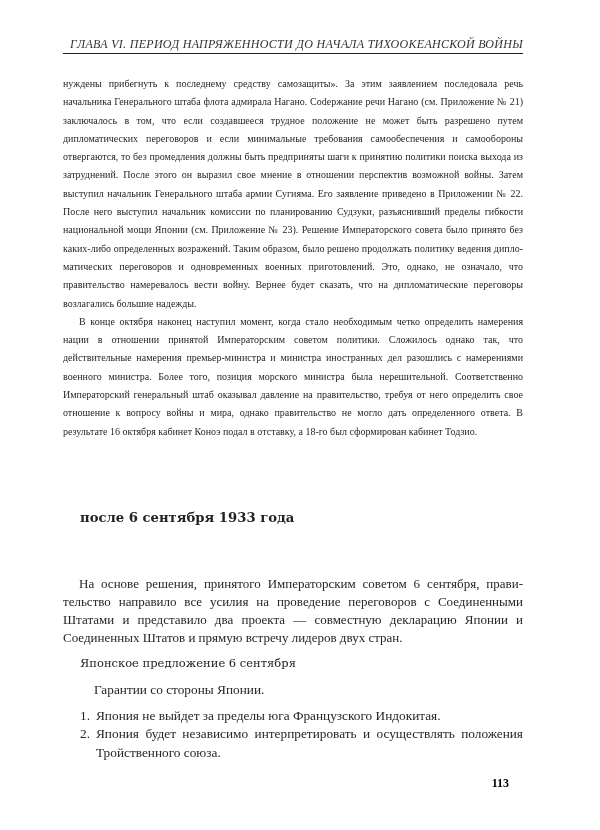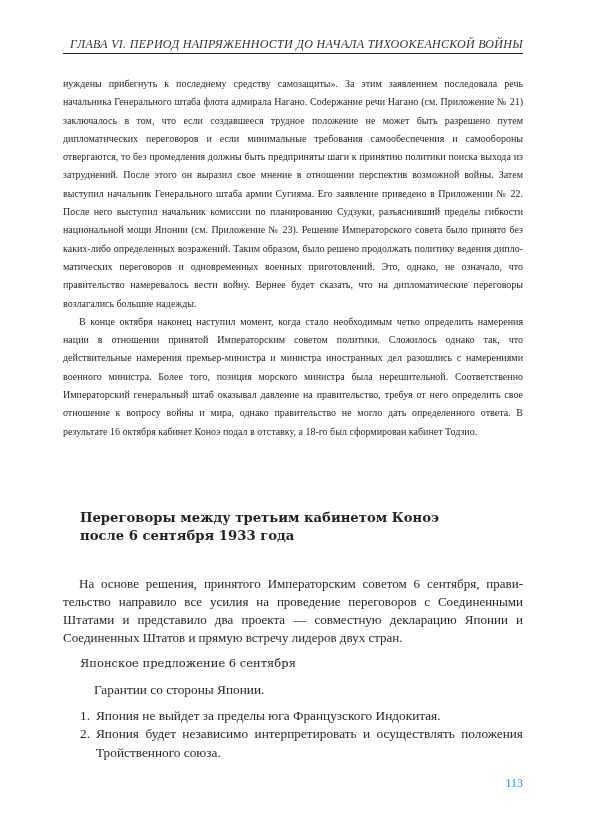--- a/index.html
+++ b/index.html
@@ -115,40 +115,40 @@
       text-align: justify;
     }
     .list li .num {
       position: absolute;
       left: 0;
       top: 0;
     }
     .page-number {
       position: absolute;
       top: 776px;
-      right: 0;
+      right: 14px;
       font-size: 12px;
-      color: #3b82f6;
+      color: #000000;
+      font-weight: bold;
     }
   </style>
 </head>
 <body>
 
 <div class="page">
 
   <div class="running-header">ГЛАВА VI. ПЕРИОД НАПРЯЖЕННОСТИ ДО НАЧАЛА ТИХООКЕАНСКОЙ ВОЙНЫ</div>
   <div class="header-rule"></div>
 
   <div class="body">
     <p>нуждены прибегнуть к последнему средству самозащиты». За этим заявлением последовала речь начальника Генерального штаба флота адмирала Нагано. Со­dержание речи Нагано (см. Приложение № 21) заключалось в том, что если соз­давшееся трудное положение не может быть разрешено путем дипломатических переговоров и если минимальные требования самообеспечения и самообороны отвергаются, то без промедления должны быть предприняты шаги к принятию политики поиска выхода из затруднений. После этого он выразил свое мнение в отношении перспектив возможной войны. Затем выступил начальник Генераль­ного штаба армии Сугияма. Его заявление приведено в Приложении № 22. По­сле него выступил начальник комиссии по планированию Судзуки, разъяснив­ший пределы гибкости национальной мощи Японии (см. Приложение № 23). Решение Императорского совета было принято без каких-либо определенных возражений. Таким образом, было решено продолжать политику ведения дипло­матических переговоров и одновременных военных приготовлений. Это, однако, не означало, что правительство намеревалось вести войну. Вернее будет сказать, что на дипломатические переговоры возлагались большие надежды.</p>
     <p class="indent">В конце октября наконец наступил момент, когда стало необходимым четко определить намерения нации в отношении принятой Императорским советом политики. Сложилось однако так, что действительные намерения премьер-министра и министра иностранных дел разошлись с намерениями военного ми­нистра. Более того, позиция морского министра была нерешительной. Соответ­ственно Императорский генеральный штаб оказывал давление на правительство, требуя от него определить свое отношение к вопросу войны и мира, однако пра­вительство не могло дать определенного ответа. В результате 16 октября каби­нет Коноэ подал в отставку, а 18-го был сформирован кабинет Тодзио.</p>
   </div>
 
   <div class="section-heading">
-    <div>Переговоры между третьим кабинетом Коноэ</div>
     <div>после 6 сентября 1933 года</div>
   </div>
 
   <div class="body2">
     <p>На основе решения, принятого Императорским советом 6 сентября, прави­тельство направило все усилия на проведение переговоров с Соединенными Штатами и представило два проекта — совместную декларацию Японии и Соединенных Штатов и прямую встречу лидеров двух стран.</p>
   </div>
 
   <div class="subheading">Японское предложение 6 сентября</div>
 
   <div class="guarantee">Гарантии со стороны Японии.</div>

